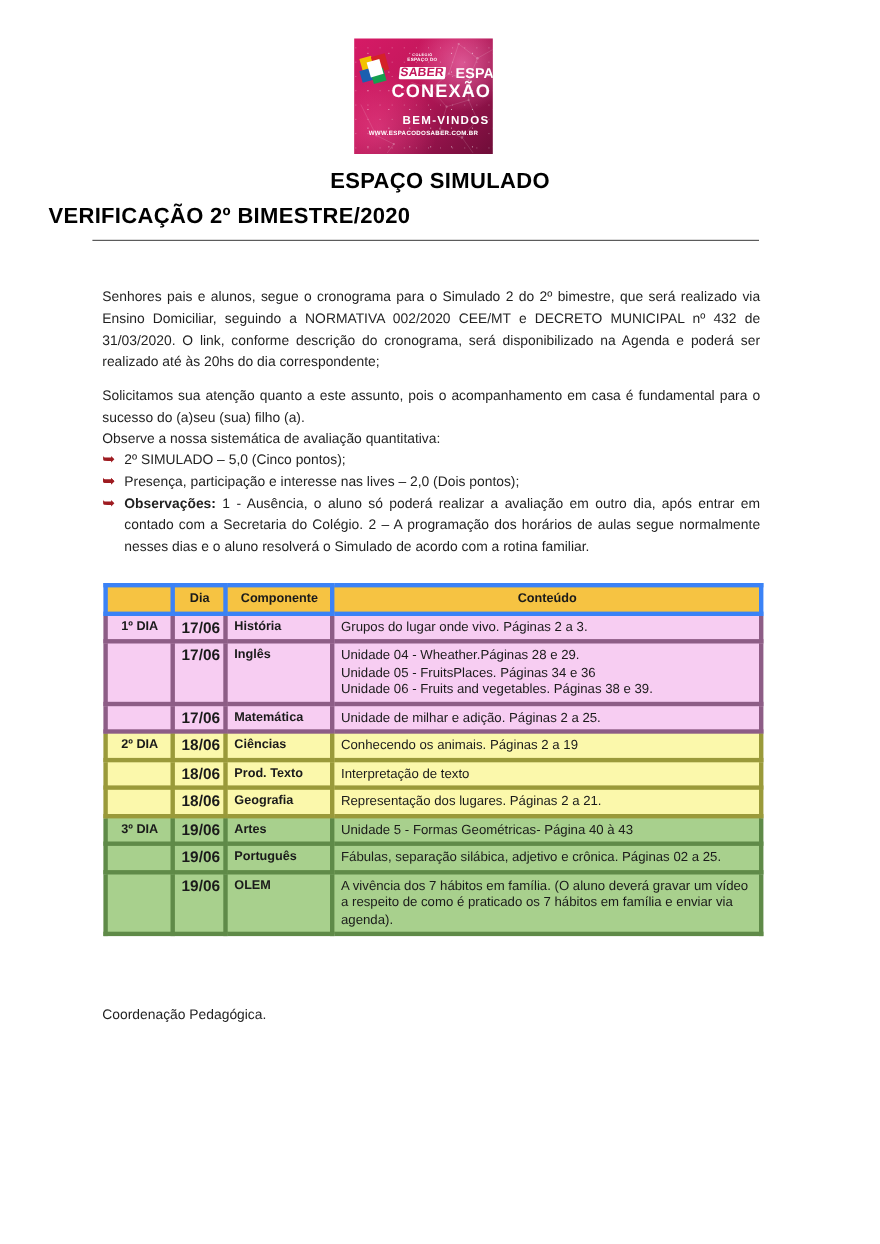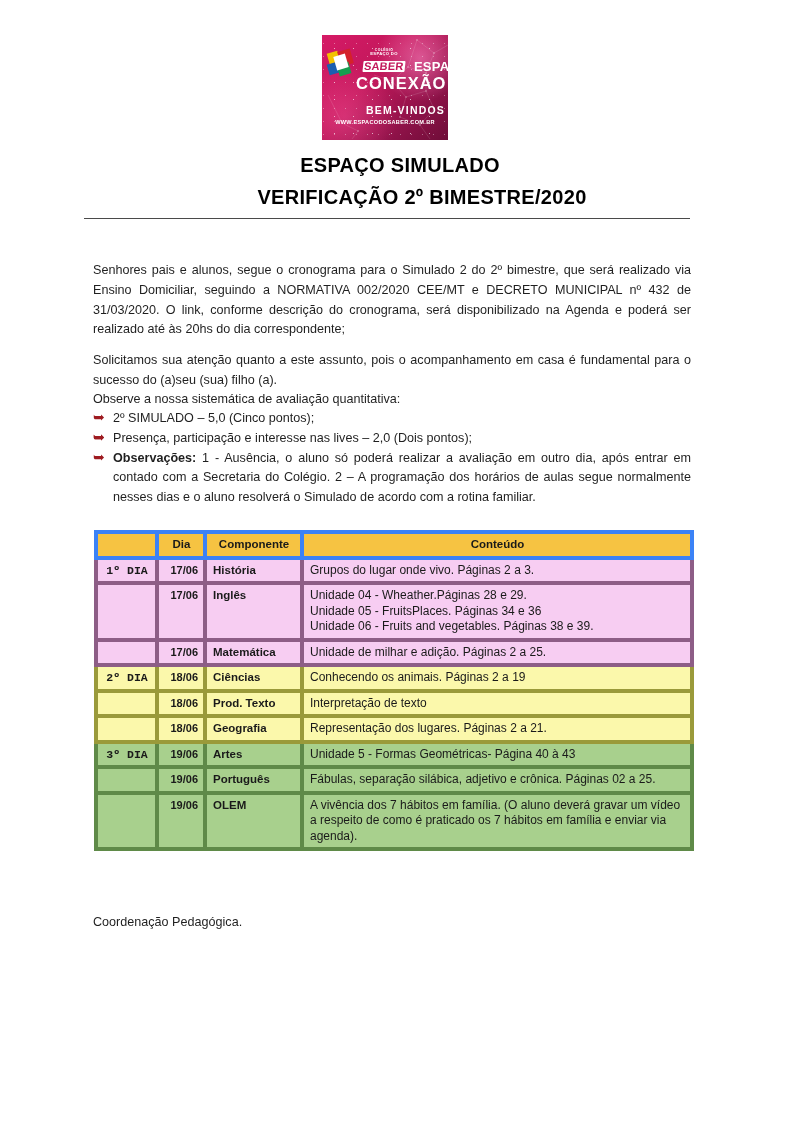--- a/index.html
+++ b/index.html
@@ -109,21 +109,21 @@
     position: absolute;
     left: 0; right: 0; top: 154px;
     text-align: center;
     font-size: 20px; font-weight: bold;
     letter-spacing: .3px;
     color: #000;
   }
   .title2 {
     position: absolute;
     left: 0; right: 0; top: 186px;
-    text-align: center;
+    text-align: left;
     font-size: 20px; font-weight: bold;
     letter-spacing: .3px;
     color: #000;
     margin-left: 44px;
   }
   .hrule {
     position: absolute;
     left: 84px; top: 218px;
     width: 606px; height: 1px;
     background: #4a4a4a;
@@ -203,22 +203,22 @@
     background: #f6c342;
     font-weight: bold;
     font-size: 11.5px;
     text-align: center;
     color: #1a1a1a;
     height: 18px;
     padding: 2px 4px;
   }
   th.hdr.blank { }
 
-  td.c-day  { text-align: center; font-weight: bold; font-size: 11.5px; font-family: Liberation Mono, monospace; }
-  td.c-date { text-align: right; font-weight: bold; font-size: 11px; }
+  td.c-day  { text-align: center; font-weight: bold; font-size: 11.5px; }
+  td.c-date { text-align: center; font-weight: bold; font-size: 14px; }
   td.c-comp { font-weight: bold; font-size: 11.5px; }
   td.c-cont { font-size: 12px; }
 
   tr.pink td  { background: #f7cdf2; border-color: #8d5d86; }
   tr.yellow td{ background: #fbf8ab; border-color: #9a9a3a; }
   tr.green td { background: #a8d08d; border-color: #5f8a48; }
 
   td.cont-multi { line-height: 16px; }
   td .ln { display: block; }
 

